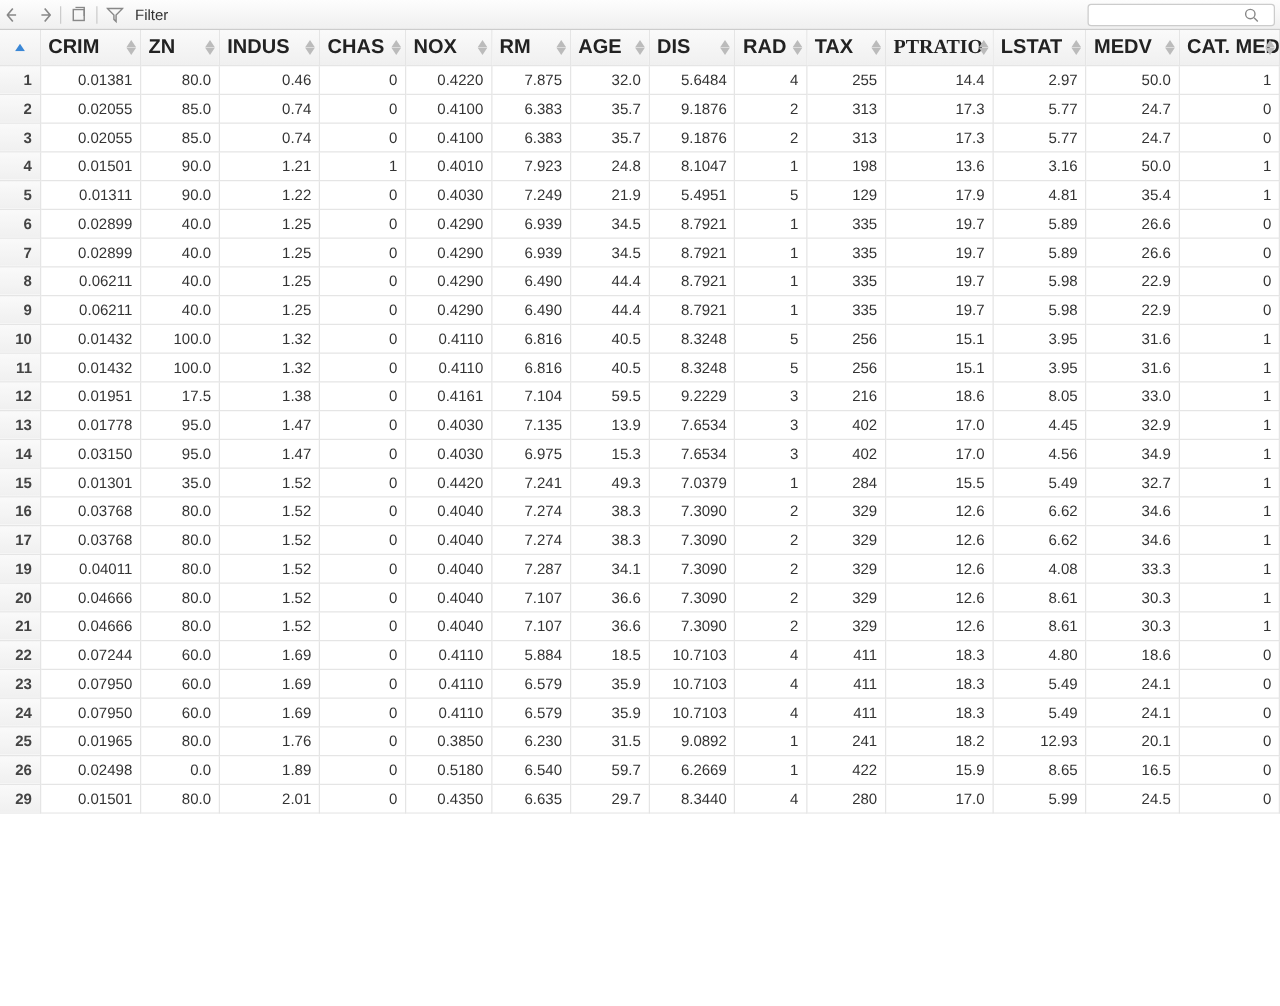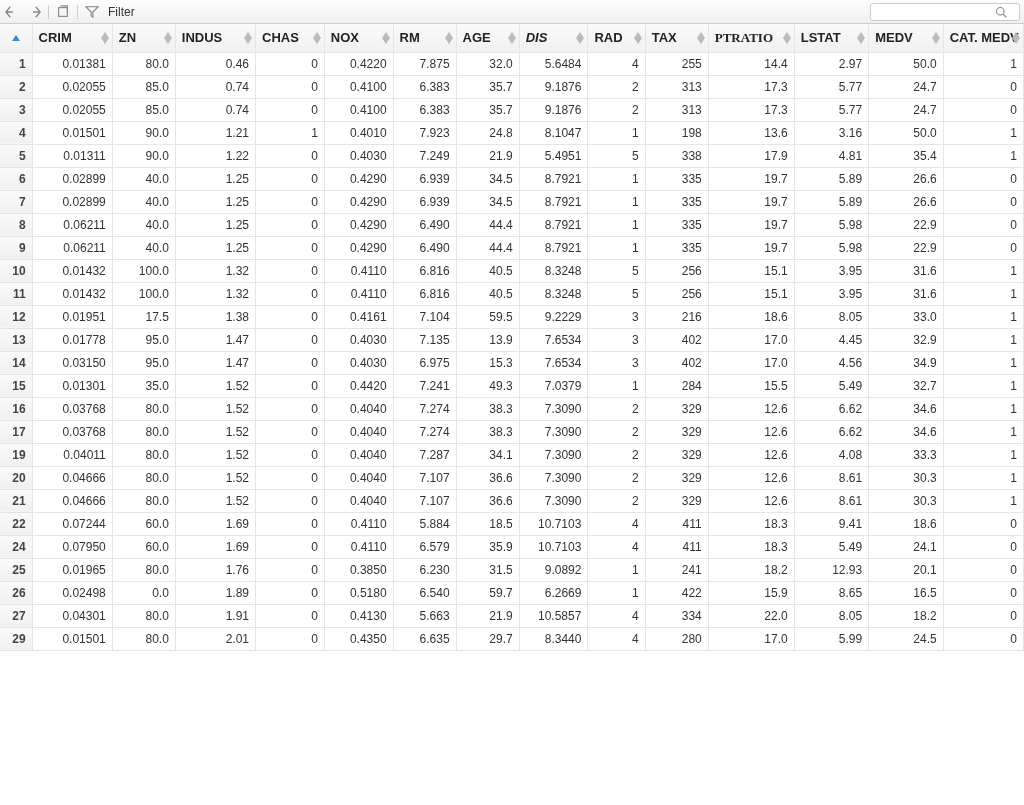--- a/index.html
+++ b/index.html
@@ -62,21 +62,21 @@
     border-bottom: 1px solid #e5e5e5;
     padding: 4px 6px;
     white-space: nowrap;
     overflow: hidden;
     text-overflow: clip;
   }
   thead th {
     background: linear-gradient(#fafafa,#f0f0f0);
     font-weight: bold;
     text-align: left;
-    font-size: 13px;
+    font-size: 16px;
     color: #222;
     position: relative;
     height: 28px;
   }
   thead th .sort {
     position: absolute;
     right: 3px;
     top: 50%;
     transform: translateY(-50%);
     display: flex; flex-direction: column; gap: 0;
@@ -94,21 +94,21 @@
   tbody td { text-align: right; }
 
   
   .col-crim  { width: 70px; }
   .col-zn    { width: 55px; }
   .col-indus { width: 70px; margin-left: 16px; }
   .col-chas  { width: 60px; }
   .col-nox   { width: 60px; }
   .col-rm    { width: 55px; }
   .col-age   { width: 55px; }
-  .col-dis   { width: 60px; font-style: italic; }
+  .col-dis   { width: 60px; }
   .col-rad   { width: 50px; }
   .col-tax   { width: 55px; }
   .col-ptratio { width: 75px; font-family: Liberation Serif, serif; }
   .col-lstat { width: 65px; }
   .col-medv  { width: 65px; }
   .col-cat   { width: 70px; }
 </style>
 </head>
 <body>
 
@@ -345,21 +345,21 @@
           <td class="rownum">5</td>
           <td>0.01311</td>
           <td>90.0</td>
           <td>1.22</td>
           <td>0</td>
           <td>0.4030</td>
           <td>7.249</td>
           <td>21.9</td>
           <td>5.4951</td>
           <td>5</td>
-          <td>338</td>
+          <td>129</td>
           <td>17.9</td>
           <td>4.81</td>
           <td>35.4</td>
           <td>1</td>
         </tr>
         <tr>
           <td class="rownum">6</td>
           <td>0.02899</td>
           <td>40.0</td>
           <td>1.25</td>
@@ -619,42 +619,59 @@
           <td>60.0</td>
           <td>1.69</td>
           <td>0</td>
           <td>0.4110</td>
           <td>5.884</td>
           <td>18.5</td>
           <td>10.7103</td>
           <td>4</td>
           <td>411</td>
           <td>18.3</td>
-          <td>9.41</td>
+          <td>4.80</td>
           <td>18.6</td>
           <td>0</td>
         </tr>
         <tr>
-          <td class="rownum">24</td>
+          <td class="rownum">23</td>
           <td>0.07950</td>
           <td>60.0</td>
           <td>1.69</td>
           <td>0</td>
           <td>0.4110</td>
           <td>6.579</td>
           <td>35.9</td>
           <td>10.7103</td>
           <td>4</td>
           <td>411</td>
           <td>18.3</td>
           <td>5.49</td>
           <td>24.1</td>
           <td>0</td>
         </tr>
         <tr>
+          <td class="rownum">24</td>
+          <td>0.07950</td>
+          <td>60.0</td>
+          <td>1.69</td>
+          <td>0</td>
+          <td>0.4110</td>
+          <td>6.579</td>
+          <td>35.9</td>
+          <td>10.7103</td>
+          <td>4</td>
+          <td>411</td>
+          <td>18.3</td>
+          <td>5.49</td>
+          <td>24.1</td>
+          <td>0</td>
+        </tr>
+        <tr>
           <td class="rownum">25</td>
           <td>0.01965</td>
           <td>80.0</td>
           <td>1.76</td>
           <td>0</td>
           <td>0.3850</td>
           <td>6.230</td>
           <td>31.5</td>
           <td>9.0892</td>
           <td>1</td>
@@ -672,37 +689,20 @@
           <td>0</td>
           <td>0.5180</td>
           <td>6.540</td>
           <td>59.7</td>
           <td>6.2669</td>
           <td>1</td>
           <td>422</td>
           <td>15.9</td>
           <td>8.65</td>
           <td>16.5</td>
-          <td>0</td>
-        </tr>
-        <tr>
-          <td class="rownum">27</td>
-          <td>0.04301</td>
-          <td>80.0</td>
-          <td>1.91</td>
-          <td>0</td>
-          <td>0.4130</td>
-          <td>5.663</td>
-          <td>21.9</td>
-          <td>10.5857</td>
-          <td>4</td>
-          <td>334</td>
-          <td>22.0</td>
-          <td>8.05</td>
-          <td>18.2</td>
           <td>0</td>
         </tr>
         <tr>
           <td class="rownum">29</td>
           <td>0.01501</td>
           <td>80.0</td>
           <td>2.01</td>
           <td>0</td>
           <td>0.4350</td>
           <td>6.635</td>

